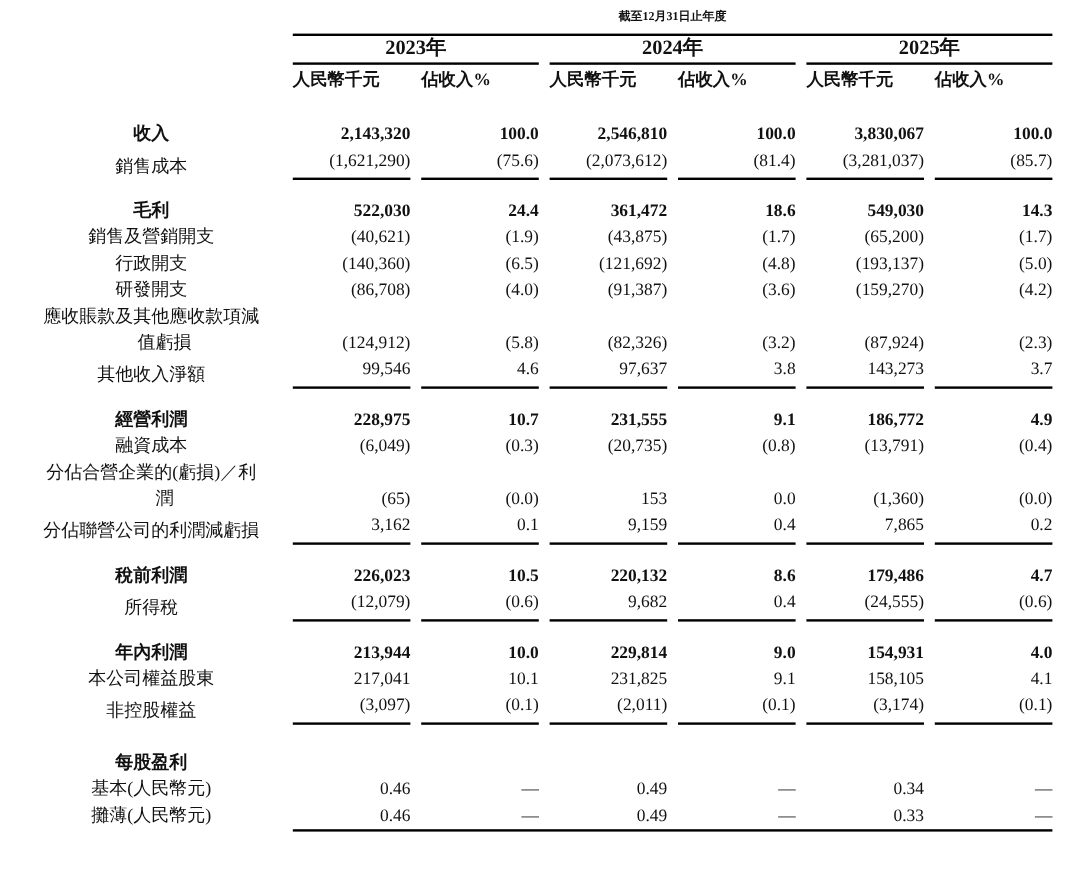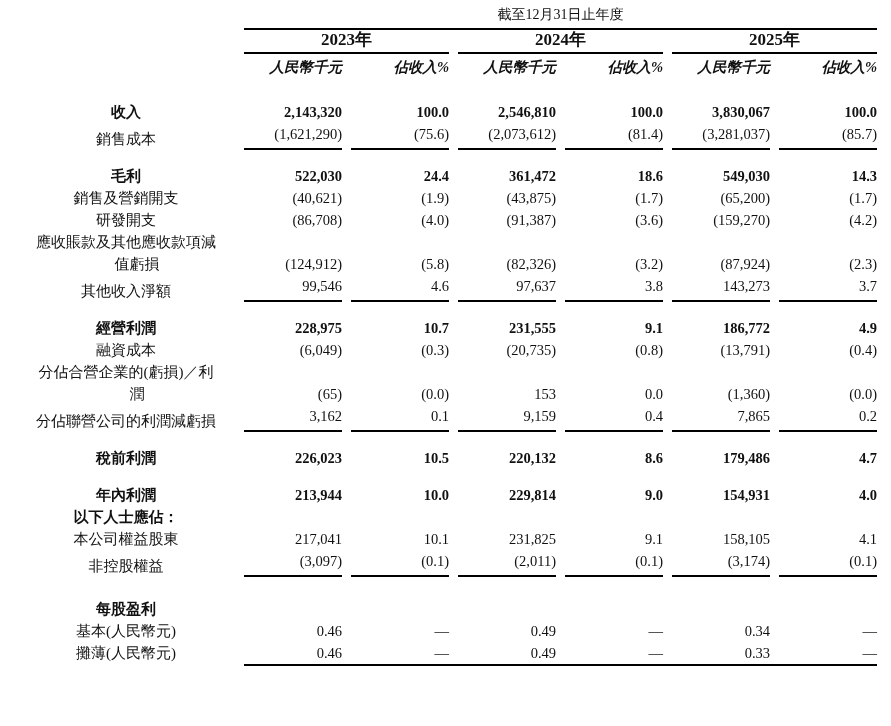--- a/index.html
+++ b/index.html
@@ -30,41 +30,39 @@
     line-height: 22px;
     white-space: nowrap;
     overflow: visible;
   }
   td.lbl   { text-align: center; }
   td.lbl.indent { padding-left: 22px; }
   td.num   { text-align: right; font-size: 14.5px; }
   .bold    { font-weight: bold; }
   td.period-title {
     text-align: center;
-    font-weight: normal;
-    font-size: 14px;
+    font-weight: bold;
+    font-size: 10px;
     line-height: 20px;
     padding-bottom: 3px;
     border-bottom: 2px solid #000;
   }
   td.year {
     text-align: center;
     font-weight: bold;
     font-size: 17px;
     line-height: 20px;
     padding-bottom: 2px;
     border-bottom: 2px solid #000;
   }
   td.subcol {
-    text-align: right;
     font-weight: bold;
     font-size: 14.5px;
     line-height: 20px;
     padding-top: 3px;
-    font-style: italic;
   }
   td.uline {
     border-bottom: 2px solid #000;
     padding-bottom: 3px;
     text-align: right;
   }
   tr.spacer td { line-height: 1px; font-size: 1px; }
   td.rule-top {
     border-top: 2px solid #000;
     height: 2px;
@@ -144,20 +142,29 @@
         <tr>
           <td class="lbl">銷售及營銷開支</td>
           <td class="num">(40,621)</td>
           <td class="num">(1.9)</td>
           <td class="num">(43,875)</td>
           <td class="num">(1.7)</td>
           <td class="num">(65,200)</td>
           <td class="num">(1.7)</td>
         </tr>
         <tr>
+          <td class="lbl">行政開支</td>
+          <td class="num">(140,360)</td>
+          <td class="num">(6.5)</td>
+          <td class="num">(121,692)</td>
+          <td class="num">(4.8)</td>
+          <td class="num">(193,137)</td>
+          <td class="num">(5.0)</td>
+        </tr>
+        <tr>
           <td class="lbl">研發開支</td>
           <td class="num">(86,708)</td>
           <td class="num">(4.0)</td>
           <td class="num">(91,387)</td>
           <td class="num">(3.6)</td>
           <td class="num">(159,270)</td>
           <td class="num">(4.2)</td>
         </tr>
         <tr>
           <td class="lbl">應收賬款及其他應收款項減</td>
@@ -239,42 +246,42 @@
         </tr>
         <tr>
           <td class="lbl bold">稅前利潤</td>
           <td class="num bold">226,023</td>
           <td class="num bold">10.5</td>
           <td class="num bold">220,132</td>
           <td class="num bold">8.6</td>
           <td class="num bold">179,486</td>
           <td class="num bold">4.7</td>
         </tr>
+        <tr>
+          <td class="lbl">所得稅</td>
+          <td class="num uline">(12,079)</td>
+          <td class="num uline">(0.6)</td>
+          <td class="num uline">9,682</td>
+          <td class="num uline">0.4</td>
+          <td class="num uline">(24,555)</td>
+          <td class="num uline">(0.6)</td>
+        </tr>
         <tr class="spacer">
           <td colspan="7" style="height: 15px;"></td>
         </tr>
         <tr>
           <td class="lbl bold">年內利潤</td>
           <td class="num bold">213,944</td>
           <td class="num bold">10.0</td>
           <td class="num bold">229,814</td>
           <td class="num bold">9.0</td>
           <td class="num bold">154,931</td>
           <td class="num bold">4.0</td>
         </tr>
         <tr>
-          <td class="lbl bold">以下人士應佔：</td>
-          <td class="num bold"></td>
-          <td class="num bold"></td>
-          <td class="num bold"></td>
-          <td class="num bold"></td>
-          <td class="num bold"></td>
-          <td class="num bold"></td>
-        </tr>
-        <tr>
           <td class="lbl">本公司權益股東</td>
           <td class="num">217,041</td>
           <td class="num">10.1</td>
           <td class="num">231,825</td>
           <td class="num">9.1</td>
           <td class="num">158,105</td>
           <td class="num">4.1</td>
         </tr>
         <tr>
           <td class="lbl">非控股權益</td>

